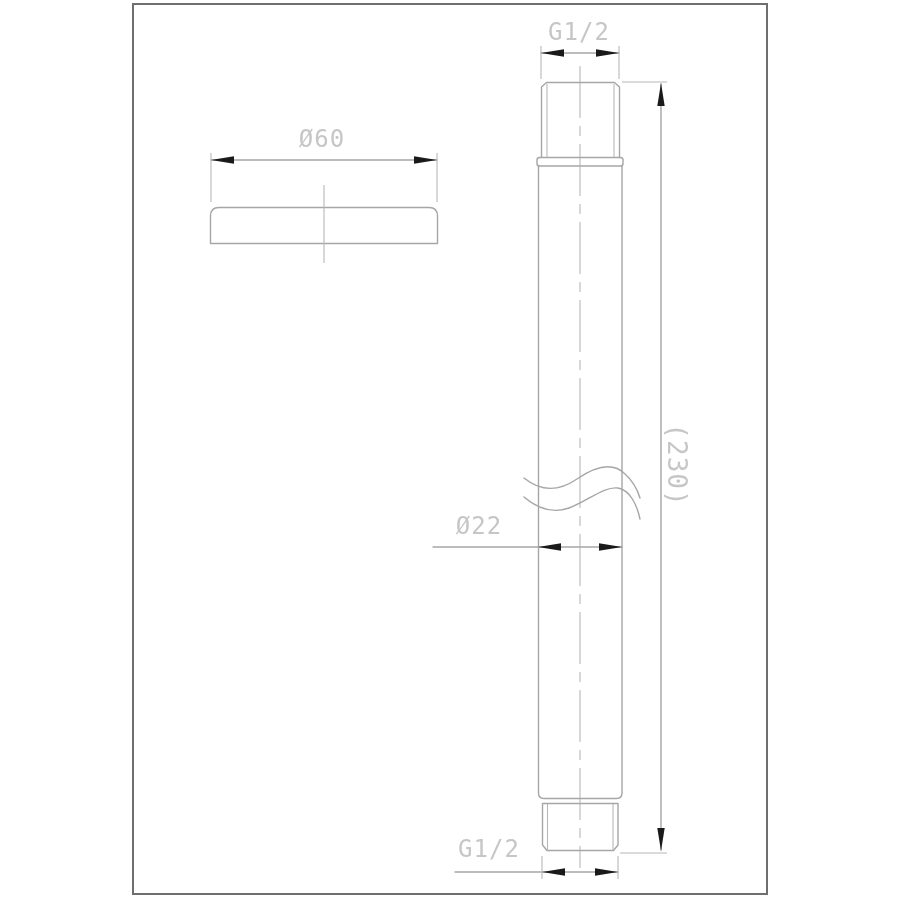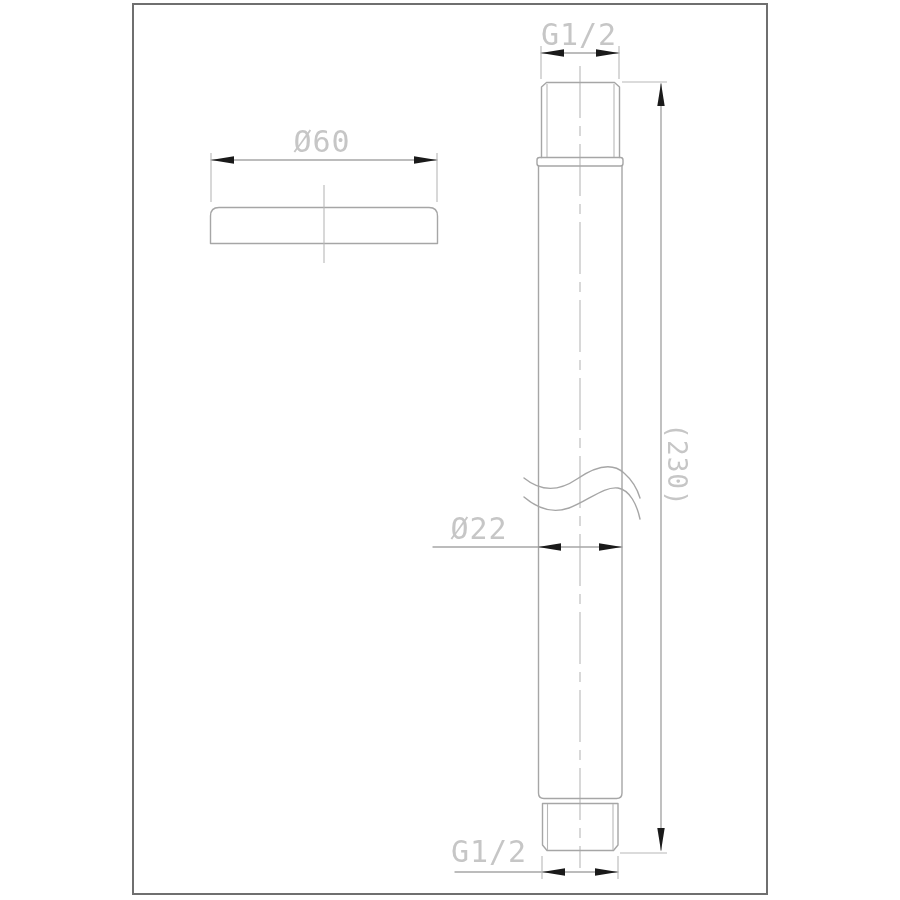--- a/index.html
+++ b/index.html
@@ -7,21 +7,21 @@
     position:relative;width:900px;height:900px;background:var(--bg,#fff);
     font-family:"DejaVu Sans Mono","Liberation Mono",monospace;overflow:hidden;
   }
   svg{position:absolute;left:0;top:0;}
   .frame{fill:none;stroke:var(--frame,#6f6f6f);stroke-width:2;}
   .ln{fill:none;stroke:var(--line,#a6a6a6);stroke-width:1.4;stroke-linecap:round;stroke-linejoin:round;}
   .thin{fill:none;stroke:var(--centerline,#b8b8b8);stroke-width:1.1;}
   .cl{fill:none;stroke:var(--centerline,#b8b8b8);stroke-width:1.1;stroke-dasharray:52 8 10 8;}
   .arr{fill:var(--arrow,#1a1a1a);stroke:none;}
   .dim-label{
-    position:absolute;color:var(--text,#c6c6c6);font-size:30px;line-height:1;
+    position:absolute;color:var(--text,#c6c6c6);font-size:24px;line-height:1;
     width:140px;text-align:center;letter-spacing:1px;user-select:none;white-space:nowrap;
   }
   .rot90{transform:rotate(90deg);font-size:26px;}
 </style>
 </head>
 <body>
 
 <div id="canvas" style="--bg: #ffffff; --frame: #6f6f6f; --line: #a6a6a6; --centerline: #b8b8b8; --arrow: #1a1a1a; --text: #c6c6c6;">
 
   <svg width="900" height="900" viewBox="0 0 900 900">

